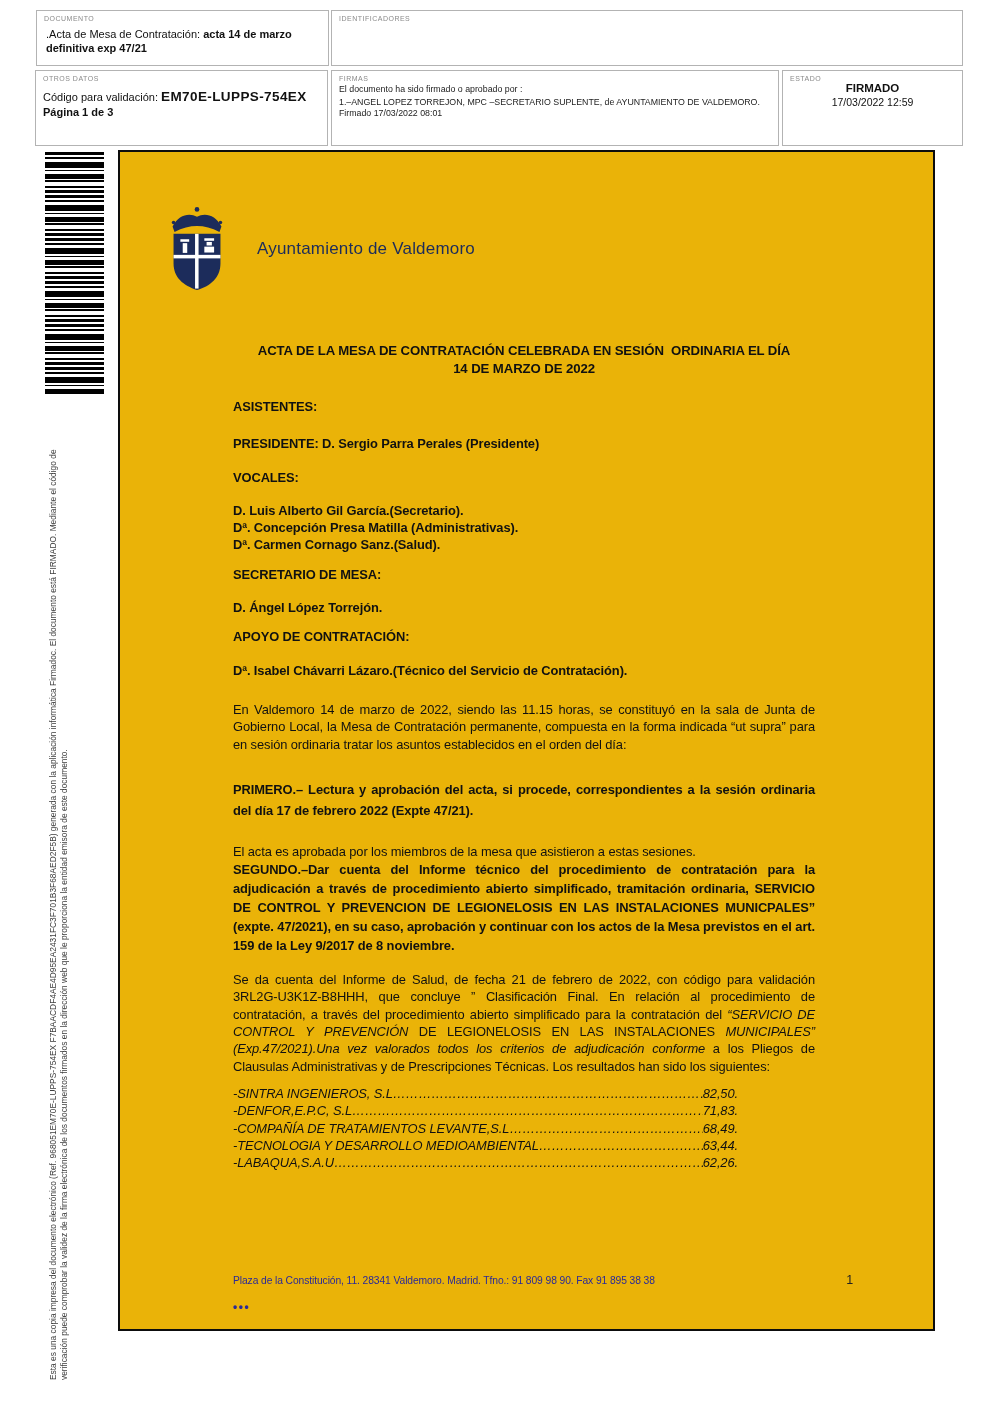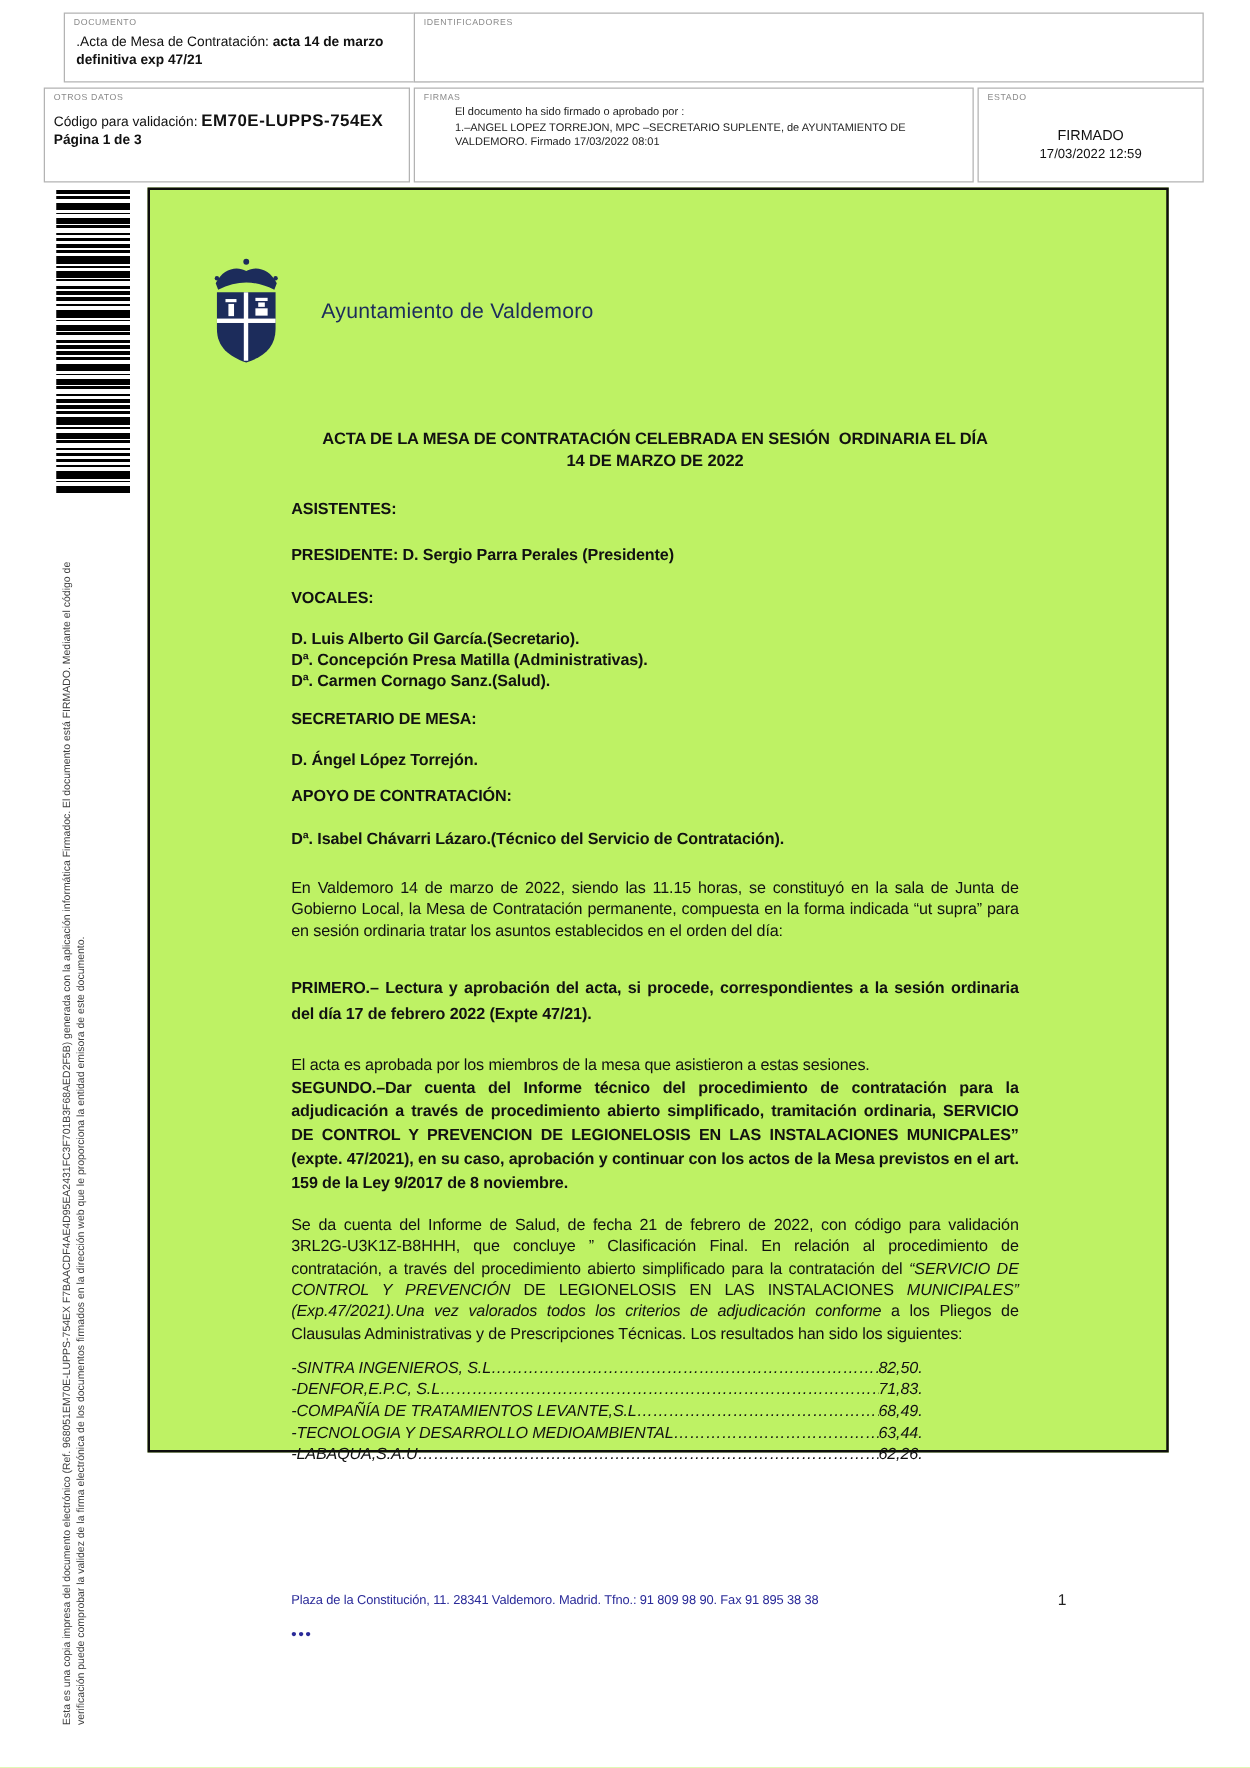--- a/index.html
+++ b/index.html
@@ -4,51 +4,51 @@
 <style>
   html,body{margin:0;padding:0;}
   body{
     width:1000px;height:1414px;position:relative;background:#ffffff;
     font-family:"Liberation Sans","DejaVu Sans",sans-serif;color:#111;
     overflow:hidden;
   }
   
   .hbox{position:absolute;border:1px solid #b3b3b3;background:#fff;box-sizing:border-box;}
   .hbox .lbl{font-size:7px;color:#8a8a8a;letter-spacing:.5px;padding:4px 7px 0 7px;}
-  .box-documento{left:51px;top:10px;width:293px;height:56px;}
+  .box-documento{left:36px;top:10px;width:293px;height:56px;}
   .box-documento .val{font-size:11px;line-height:14px;padding:5px 10px 0 9px;}
   .box-identificadores{left:331px;top:10px;width:632px;height:56px;}
   .box-otros{left:35px;top:70px;width:293px;height:76px;}
   .box-otros .val{font-size:11px;padding:7px 7px 0 7px;}
   .box-otros .code{font-weight:bold;font-size:13.5px;letter-spacing:.4px;}
   .box-otros .pinfo{font-weight:bold;font-size:11px;padding:2px 7px 0 7px;}
   .box-firmas{left:331px;top:70px;width:448px;height:76px;}
-  .box-firmas .ftxt{font-size:8.8px;line-height:11.2px;padding:2px 6px 0 7px;color:#222;margin-left:25px;}
+  .box-firmas .ftxt{font-size:8.8px;line-height:11.2px;padding:2px 6px 0 7px;color:#222;}
   .box-estado{left:782px;top:70px;width:181px;height:76px;text-align:center;}
   .box-estado .lbl{text-align:left;}
-  .box-estado .status{font-weight:normal;font-size:11.5px;margin-top:21px;}
+  .box-estado .status{font-weight:bold;font-size:11.5px;margin-top:0;}
   .box-estado .sdate{font-size:10.5px;margin-top:2px;}
   
   .barcode{
     position:absolute;left:45px;top:152px;width:59px;height:243px;
     background:repeating-linear-gradient(180deg,
       #000 0 3px,#fff 3px 5px,#000 5px 7px,#fff 7px 10px,#000 10px 16px,
       #fff 16px 18px,#000 18px 19px,#fff 19px 22px,#000 22px 27px,#fff 27px 28px,
       #000 28px 30px,#fff 30px 34px,#000 34px 36px,#fff 36px 38px,#000 38px 41px,#fff 41px 43px);
   }
   
   .vtext{
     position:absolute;left:48px;top:1380px;width:962px;
     transform:rotate(-90deg);transform-origin:0 0;
     font-size:8.4px;line-height:11px;color:#3c3c3c;white-space:nowrap;
   }
   
   .page-frame{
-    position:absolute;left:118px;top:150px;width:817px;height:1012px;
-    border:2.5px solid #0d0d0d;box-sizing:border-box;background:#bef264;
+    position:absolute;left:118px;top:150px;width:817px;height:1181px;
+    border:2.5px solid #0d0d0d;box-sizing:border-box;background:#eab308;
   }
   .content{position:relative;width:100%;height:100%;padding:0 118px 0 113px;box-sizing:border-box;font-size:12.9px;line-height:17.3px;letter-spacing:-.1px;}
   .logo-row{margin:54px 0 0 -66px;display:flex;align-items:center;height:86px;}
   .logo-shield{width:60px;height:86px;flex:0 0 auto;}
   .logo-text{margin-left:30px;font-size:17px;color:#1c2c5b;letter-spacing:.2px;}
   .title{margin-top:50px;text-align:center;font-weight:bold;font-size:13.2px;line-height:18px;white-space:pre-wrap;}
   .h-sec{font-weight:bold;margin-top:20px;}
   .line{margin-top:20px;font-weight:bold;}
   .tight{margin-top:16px;}
   .vocal{margin-top:0;}

